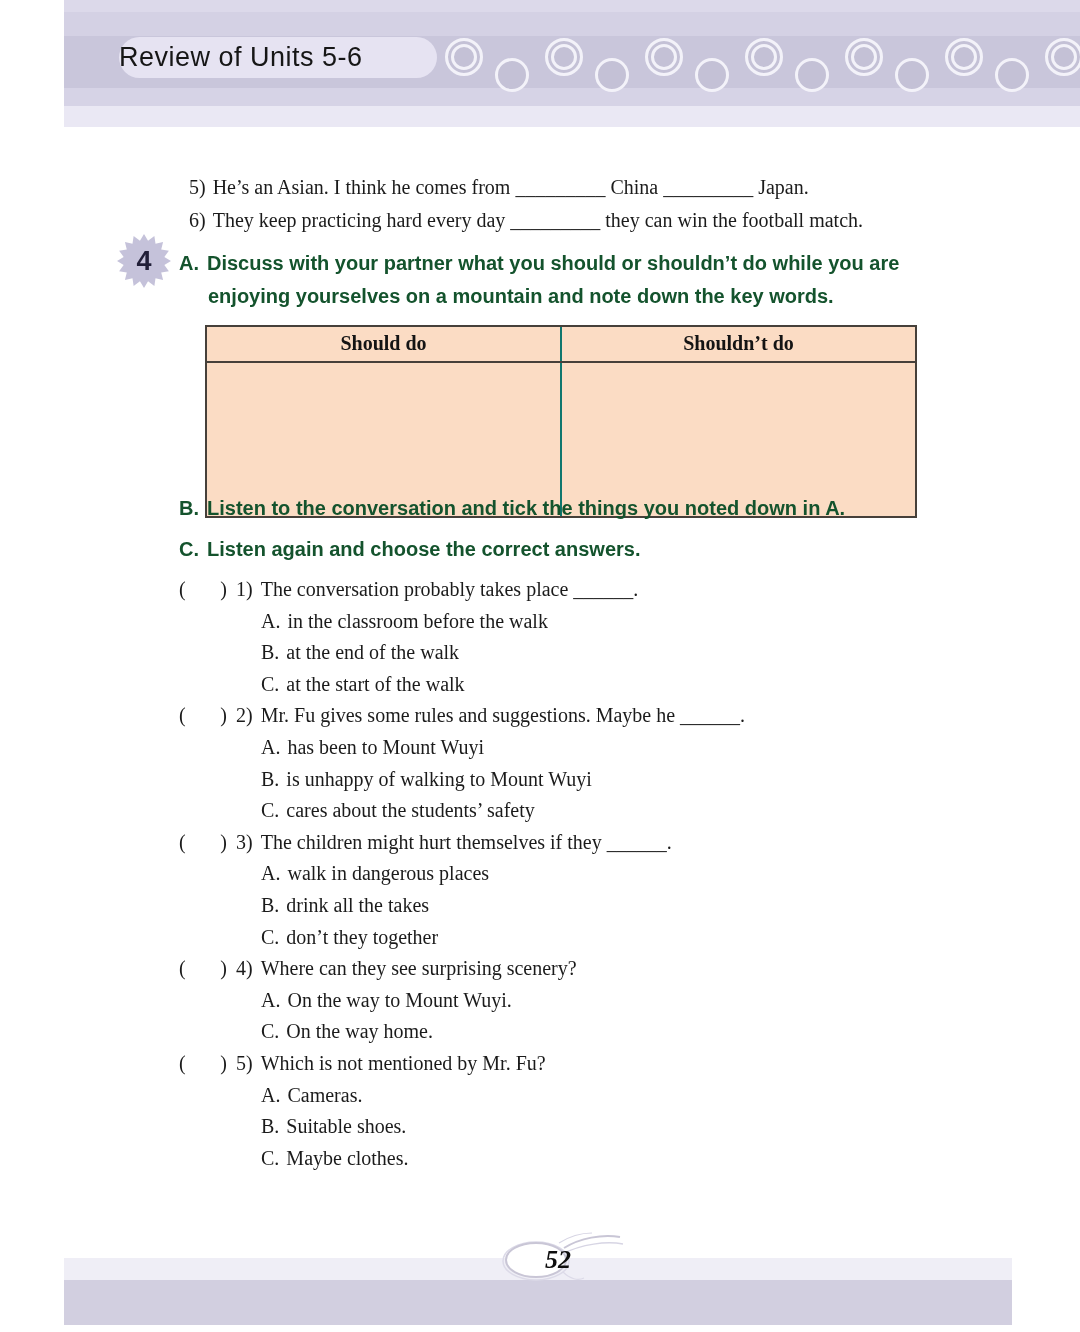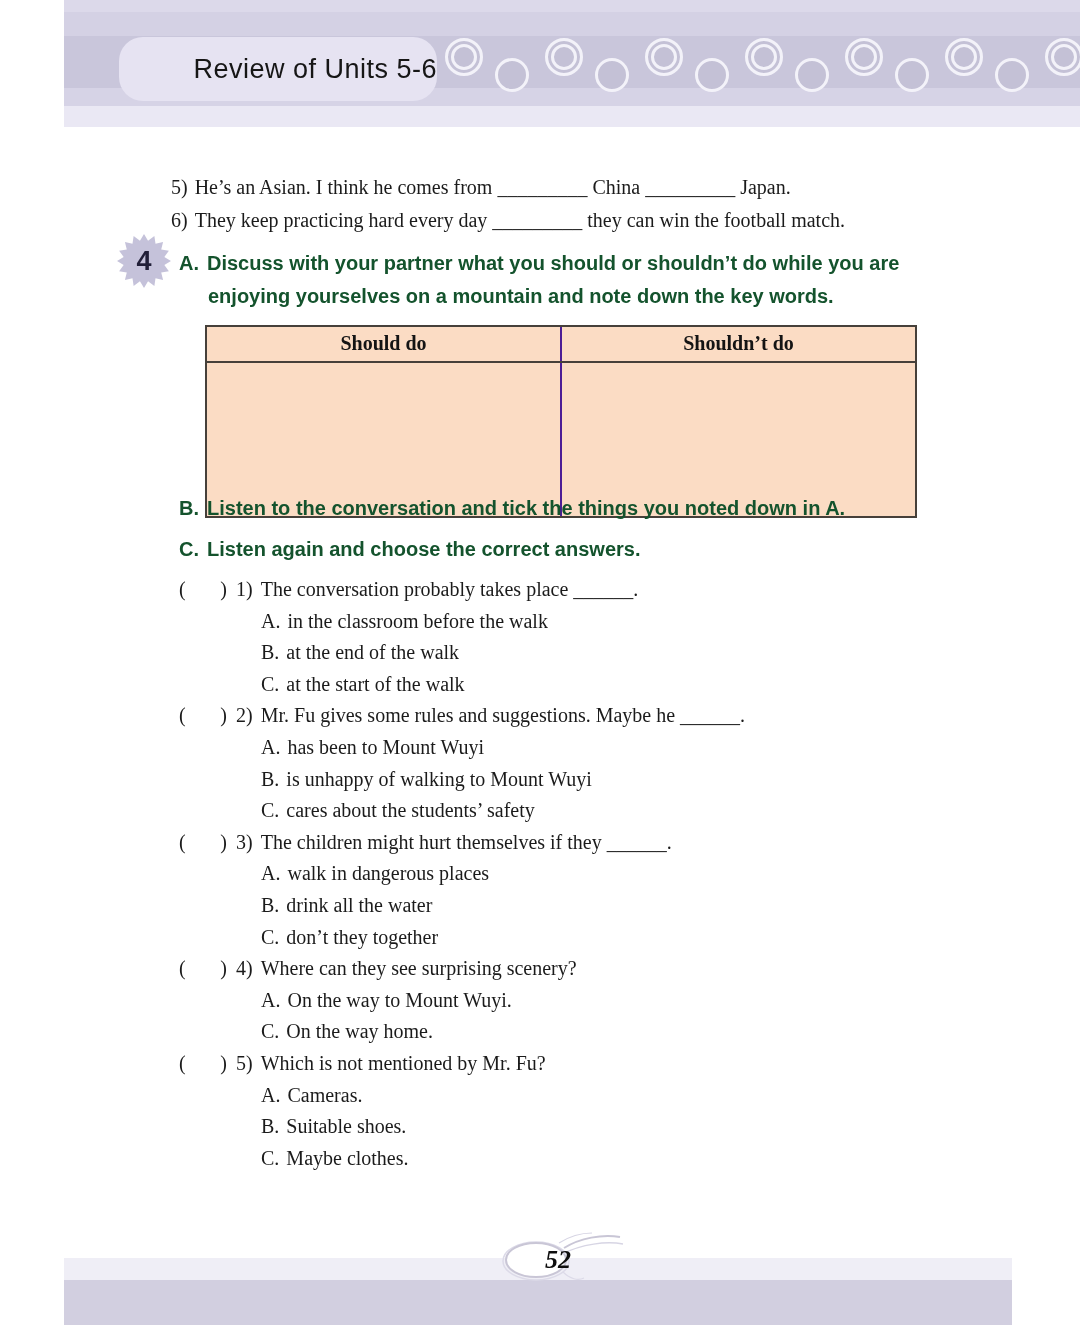--- a/index.html
+++ b/index.html
@@ -11,30 +11,30 @@
   .header-band{
     position:absolute;left:64px;top:0;width:1016px;height:127px;overflow:hidden;
     background:linear-gradient(180deg,
       #dcd9ea 0px,#dcd9ea 12px,
       #d4d1e4 12px,#d4d1e4 36px,
       #c9c6db 36px,#c9c6db 88px,
       #d6d3e6 88px,#d6d3e6 106px,
       #eae8f4 106px,#eae8f4 127px);
   }
   .title-pill{
-    position:absolute;left:55px;top:37px;width:318px;height:64px;border-radius:24px;
-    background:#e6e3f2;display:flex;align-items:center;justify-content:flex-end;
+    position:absolute;left:55px;top:37px;width:318px;height:41px;border-radius:24px;
+    background:#e6e3f2;display:flex;align-items:center;justify-content:flex-start;
     font-family:"Liberation Sans",sans-serif;font-size:27px;color:#161616;letter-spacing:.5px;
   }
   .circle{position:absolute;border-radius:50%;background:#c4c1d6;border:3px solid #f3f2f9;}
   .circle.high{width:32px;height:32px;top:38px;
     box-shadow:inset 0 0 0 3px #c4c1d6, inset 0 0 0 6px #f3f2f9;}
   .circle.low{width:28px;height:28px;top:58px;}
   
-  .intro{position:absolute;left:171px;top:171px;font-size:20px;line-height:32.5px;}
+  .intro{position:absolute;left:189px;top:171px;font-size:20px;line-height:32.5px;}
   .inum{margin-right:7px;}
   
   .badge-svg{position:absolute;left:116px;top:233px;}
   .badge-num{
     position:absolute;left:116px;top:233px;width:56px;height:56px;
     display:flex;align-items:center;justify-content:center;
     font-family:"Liberation Sans",sans-serif;font-weight:700;font-size:27px;color:#211f38;
   }
   
   .sec{
@@ -45,21 +45,21 @@
   .slabel{margin-right:8px;}
   
   .tbl{
     position:absolute;left:205px;top:325px;width:712px;height:193px;
     background:#fbdcc4;border:2px solid #46403a;box-sizing:border-box;
     display:flex;flex-direction:column;
   }
   .tbl-head{display:flex;height:34px;border-bottom:2px solid #46403a;}
   .tbl-body{flex:1;display:flex;}
   .tcell{flex:1;box-sizing:border-box;}
-  .tcell + .tcell{border-left:2px solid #4c1d95;}
+  .tcell + .tcell{border-left:2px solid #0f766e;}
   .tbl-head .tcell{
     text-align:center;line-height:32px;font-weight:700;font-size:20px;
     font-family:"Liberation Serif",serif;color:#141414;
   }
   
   .questions{position:absolute;left:0;top:574px;font-size:20px;line-height:31.6px;}
   .qline{padding-left:179px;}
   .paren{display:inline-flex;width:48px;justify-content:space-between;margin-right:9px;}
   .qnum{margin-right:8px;}
   .opt{padding-left:261px;}
@@ -161,21 +161,21 @@
   </div>
 
   <div>
     <div class="qline">
       <span class="paren">
           <span>(</span>
           <span>)</span>
         </span><span class="qnum">3)</span><span>The children might hurt themselves if they ______.</span>
     </div>
     <div class="opt"><span class="olabel">A.</span><span>walk in dangerous places</span></div>
-    <div class="opt"><span class="olabel">B.</span><span>drink all the water</span></div>
+    <div class="opt"><span class="olabel">B.</span><span>drink all the takes</span></div>
     <div class="opt"><span class="olabel">C.</span><span>don’t they together</span></div>
   </div>
 
   <div>
     <div class="qline">
       <span class="paren">
           <span>(</span>
           <span>)</span>
         </span><span class="qnum">4)</span><span>Where can they see surprising scenery?</span>
     </div>

